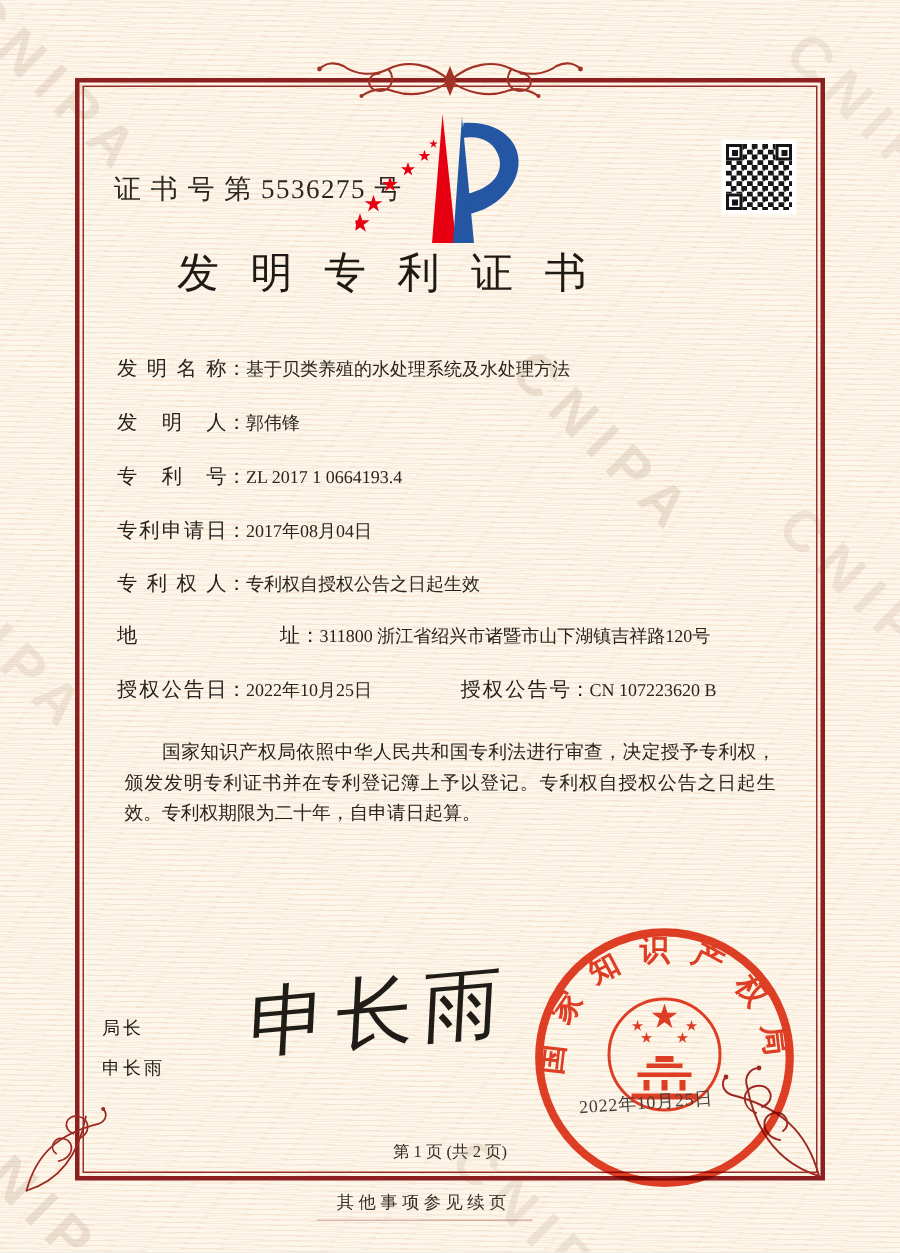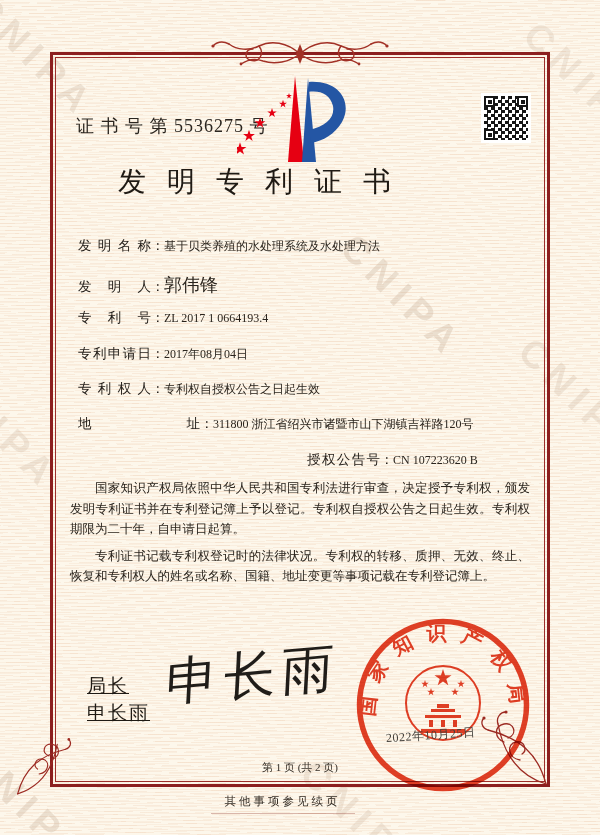--- a/index.html
+++ b/index.html
@@ -19,28 +19,28 @@
   .frame{position:absolute;left:50px;right:50px;top:52px;bottom:48px;border:3px solid #8c1f1f;}
   .frame::after{content:'';position:absolute;inset:2px;border:1px solid #9c2e2a;}
   .certno{position:absolute;left:76px;top:86px;font-size:18px;letter-spacing:1px;color:#2b2620;margin-top:28px;}
   .title{position:absolute;left:0;width:509px;top:163px;text-align:center;font-size:28px;
          letter-spacing:21px;text-indent:21px;color:#1f1a14;}
   .row{position:absolute;left:78px;height:18px;font-size:13.5px;white-space:nowrap;}
   .flabel{display:inline-block;width:73px;text-align:justify;text-align-last:justify;vertical-align:baseline;}
   .flabel.wide{width:122px;}
   .colon{display:inline-block;width:13px;}
   .fvalue{font-size:12px;color:#2a241d;}
-  .fvalue.big{font-size:18px;}
+  .fvalue.big{font-size:12px;}
   .grant2{position:absolute;left:229px;top:0;white-space:nowrap;}
   .paras{position:absolute;left:70px;top:478px;width:460px;font-size:12.5px;line-height:20.5px;
          text-align:justify;color:#2a241d;}
-  .paras p{margin:0;text-indent:2em;}
+  .paras p{margin:13px;text-indent:2em;}
   .paras p + p{margin-top:6px;}
-  .director{position:absolute;left:87px;top:672px;font-family:"Liberation Sans", sans-serif;
-            font-size:19px;letter-spacing:2px;color:#1f1a14;line-height:27px;text-decoration:underline;}
+  .director{position:absolute;left:68px;top:672px;font-family:"Liberation Sans", sans-serif;
+            font-size:12px;letter-spacing:2px;color:#1f1a14;line-height:27px;}
   .sig{position:absolute;left:168px;top:648px;font-size:52px;letter-spacing:6px;color:#201d19;
        transform:rotate(-5deg) skewX(-8deg);transform-origin:left top;font-weight:500;}
   .seal{position:absolute;left:352px;top:614px;width:182px;height:182px;mix-blend-mode:multiply;opacity:.96;}
   .pageinfo{position:absolute;left:0;width:600px;top:760px;text-align:center;font-size:11px;color:#352e26;}
   .note{position:absolute;left:0;width:565px;top:794px;text-align:center;font-size:11.5px;color:#352e26;}
   .note span{display:inline-block;padding:0 14px 4px 14px;border-bottom:1px solid rgba(150,60,48,.35);letter-spacing:3px;}
   .qr{position:absolute;left:481px;top:93px;width:50px;height:50px;background:#fff;}
   .qr .mat{position:absolute;inset:3px;background:repeating-conic-gradient(#161616 0% 25%, transparent 0% 50%) 0 0/7px 7px;}
   .qr .fp{position:absolute;width:11px;height:11px;border:2px solid #151515;background:#fff;box-sizing:border-box;}
   .qr .fp::after{content:'';position:absolute;inset:1.5px;background:#151515;}
@@ -147,28 +147,30 @@
     <span class="flabel">专利申请日</span><span class="colon">：</span><span class="fvalue">2017年08月04日</span>
   </div>
   <div class="row" style="top:380px">
     <span class="flabel">专利权人</span><span class="colon">：</span><span class="fvalue">专利权自授权公告之日起生效</span>
   </div>
   <div class="row" style="top:415px">
     <span class="flabel wide">地址</span><span class="colon">：</span><span class="fvalue">311800 浙江省绍兴市诸暨市山下湖镇吉祥路120号</span>
   </div>
 
   <div class="row" style="top:451px">
+    <span>
+      <span class="flabel">授权公告日</span><span class="colon">：</span><span class="fvalue">2022年10月25日</span>
+    </span>
     <span class="grant2">
       <span class="flabel">授权公告号</span><span class="colon">：</span><span class="fvalue">CN 107223620 B</span>
     </span>
   </div>
 
   <div class="paras">
     <p>国家知识产权局依照中华人民共和国专利法进行审查，决定授予专利权，颁发发明专利证书并在专利登记簿上予以登记。专利权自授权公告之日起生效。专利权期限为二十年，自申请日起算。</p>
-    <p>专利证书记载专利权登记时的法律状况。专利权的转移、质押、无效、终止、恢复和专利权人的姓名或名称、国籍、地址变更等事项记载在专利登记簿上。</p>
   </div>
 
   <div class="director">
     <div>局长</div>
     <div>申长雨</div>
   </div>
 
   <div class="sig">申长雨</div>
 
   <svg class="seal" viewBox="0 0 182 182">

